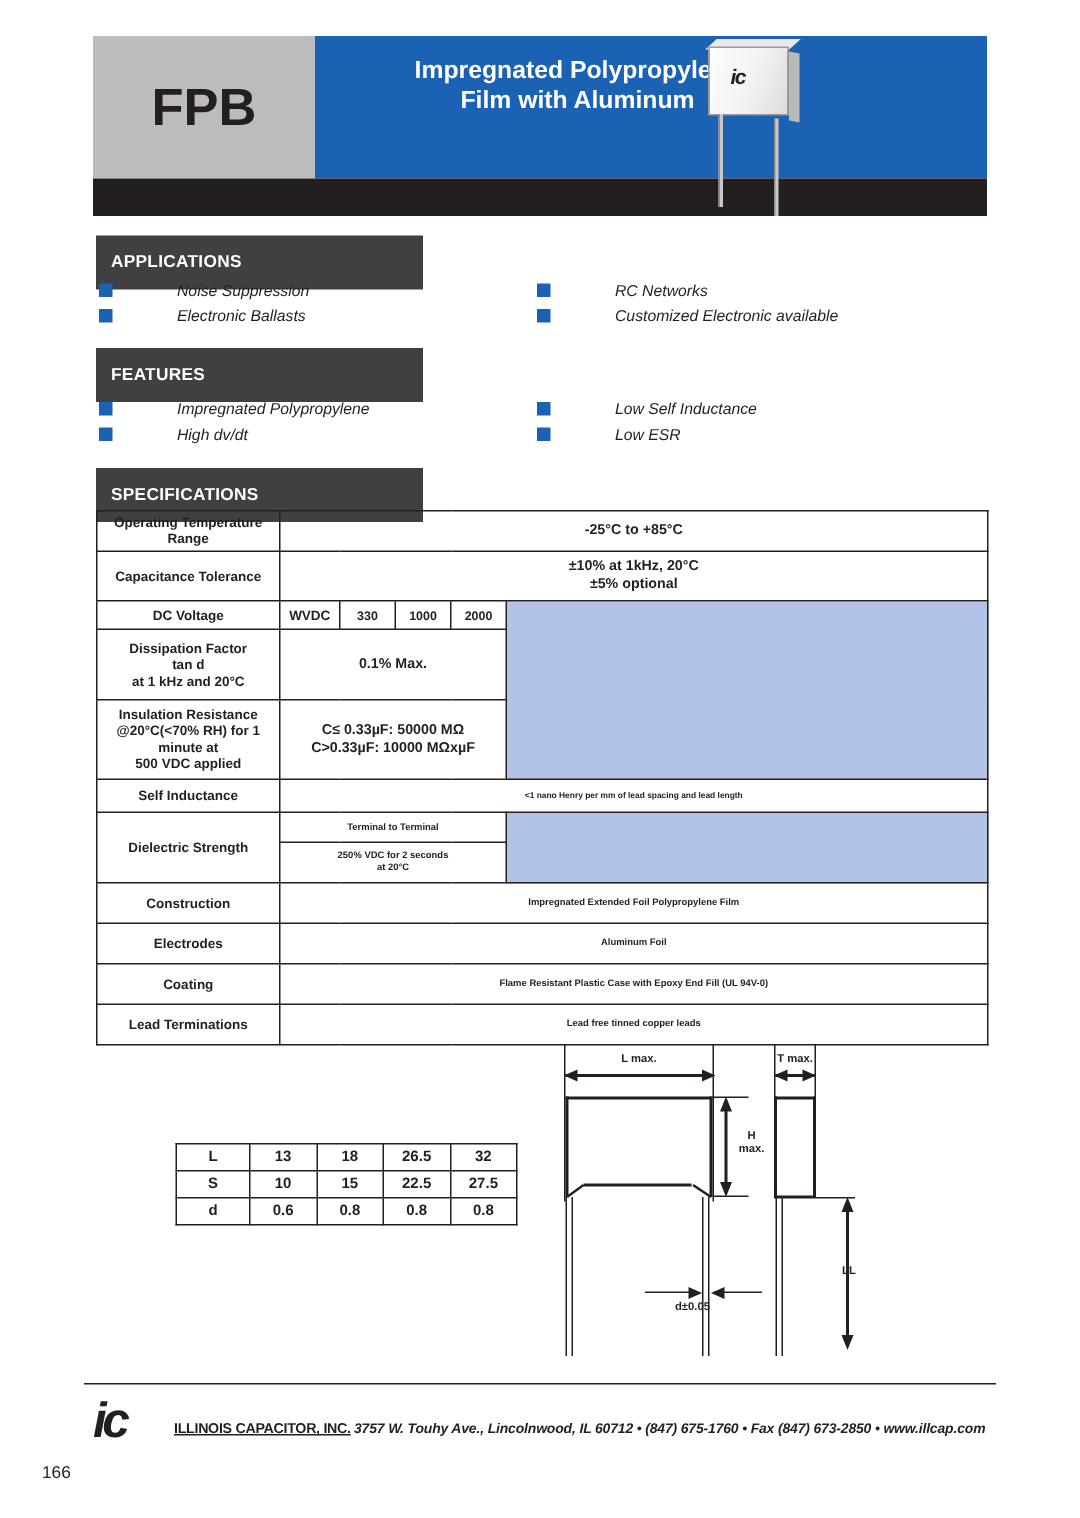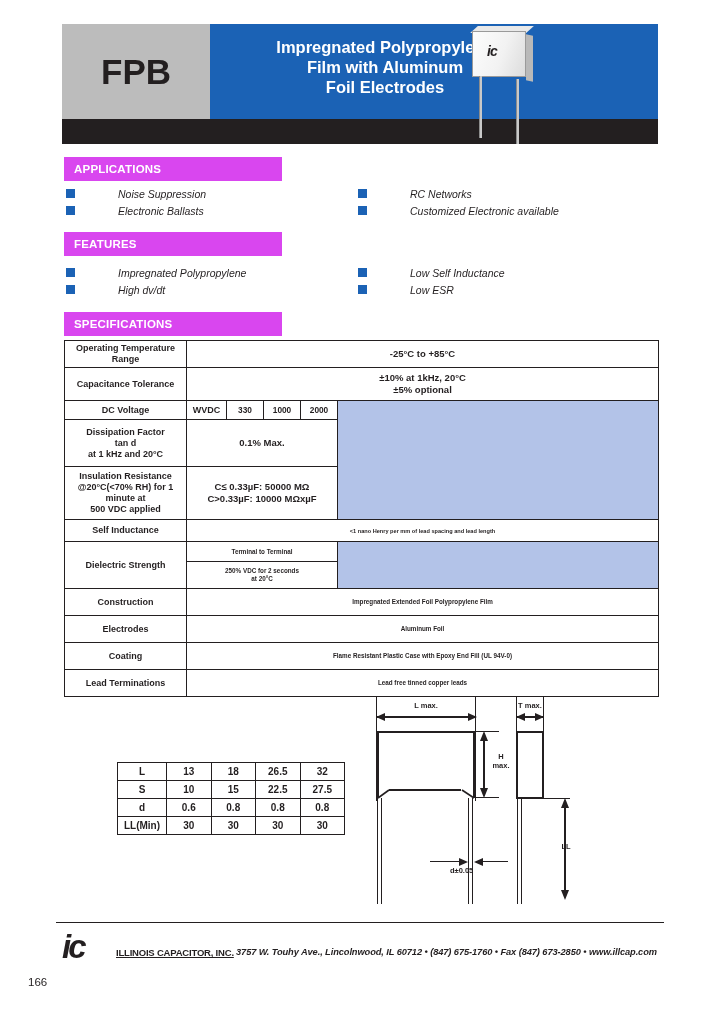--- a/index.html
+++ b/index.html
@@ -124,22 +124,22 @@
     border-left: 1px solid #8c8c8c;
   }
   .cap-lead.l1 { left: 21px; top: 50px; height: 62px; }
   .cap-lead.l2 { left: 58px; top: 53px; height: 65px; }
 
   
   .sec-bar {
     position: absolute;
     left: 64px;
     width: 218px;
-    height: 24px;
-    background: #d946ef;
+    height: 36px;
+    background: #404040;
     color: #ffffff;
     font-size: 11.5px;
     font-weight: bold;
     display: flex;
     align-items: center;
     padding-left: 10px;
     box-sizing: border-box;
     letter-spacing: 0.2px;
   }
   #bar-applications { top: 157px; }
@@ -319,21 +319,20 @@
 <div class="header">
   <div class="header-gray"></div>
   <div class="header-blue"></div>
   <div class="header-dark"></div>
 
   <div class="part-code">FPB</div>
 
   <div class="header-title">
     <span class="ln">Impregnated Polypropylene</span>
     <span class="ln">Film with Aluminum</span>
-    <span class="ln">Foil Electrodes</span>
   </div>
 
   <div class="cap-photo">
     <div class="cap-top"></div>
     <div class="cap-side"></div>
     <div class="cap-body"></div>
     <div class="cap-logo">ic</div>
     <div class="cap-lead l1"></div>
     <div class="cap-lead l2"></div>
   </div>
@@ -493,27 +492,20 @@
     <td>15</td>
     <td>22.5</td>
     <td>27.5</td>
   </tr>
   <tr>
     <td class="hdr">d</td>
     <td>0.6</td>
     <td>0.8</td>
     <td>0.8</td>
     <td>0.8</td>
-  </tr>
-  <tr>
-    <td class="hdr">LL(Min)</td>
-    <td>30</td>
-    <td>30</td>
-    <td>30</td>
-    <td>30</td>
   </tr>
 </tbody>
   </table>
 
 <div class="drawing">
 
   <div class="dl" style="left:8px;  top:2px;  width:1px;  height:105px;"></div>
   <div class="dl" style="left:107px;top:2px;  width:1px;  height:105px;"></div>
 
   <div class="dl" style="left:9px; top:22px; width:98px; height:1.6px;"></div>

